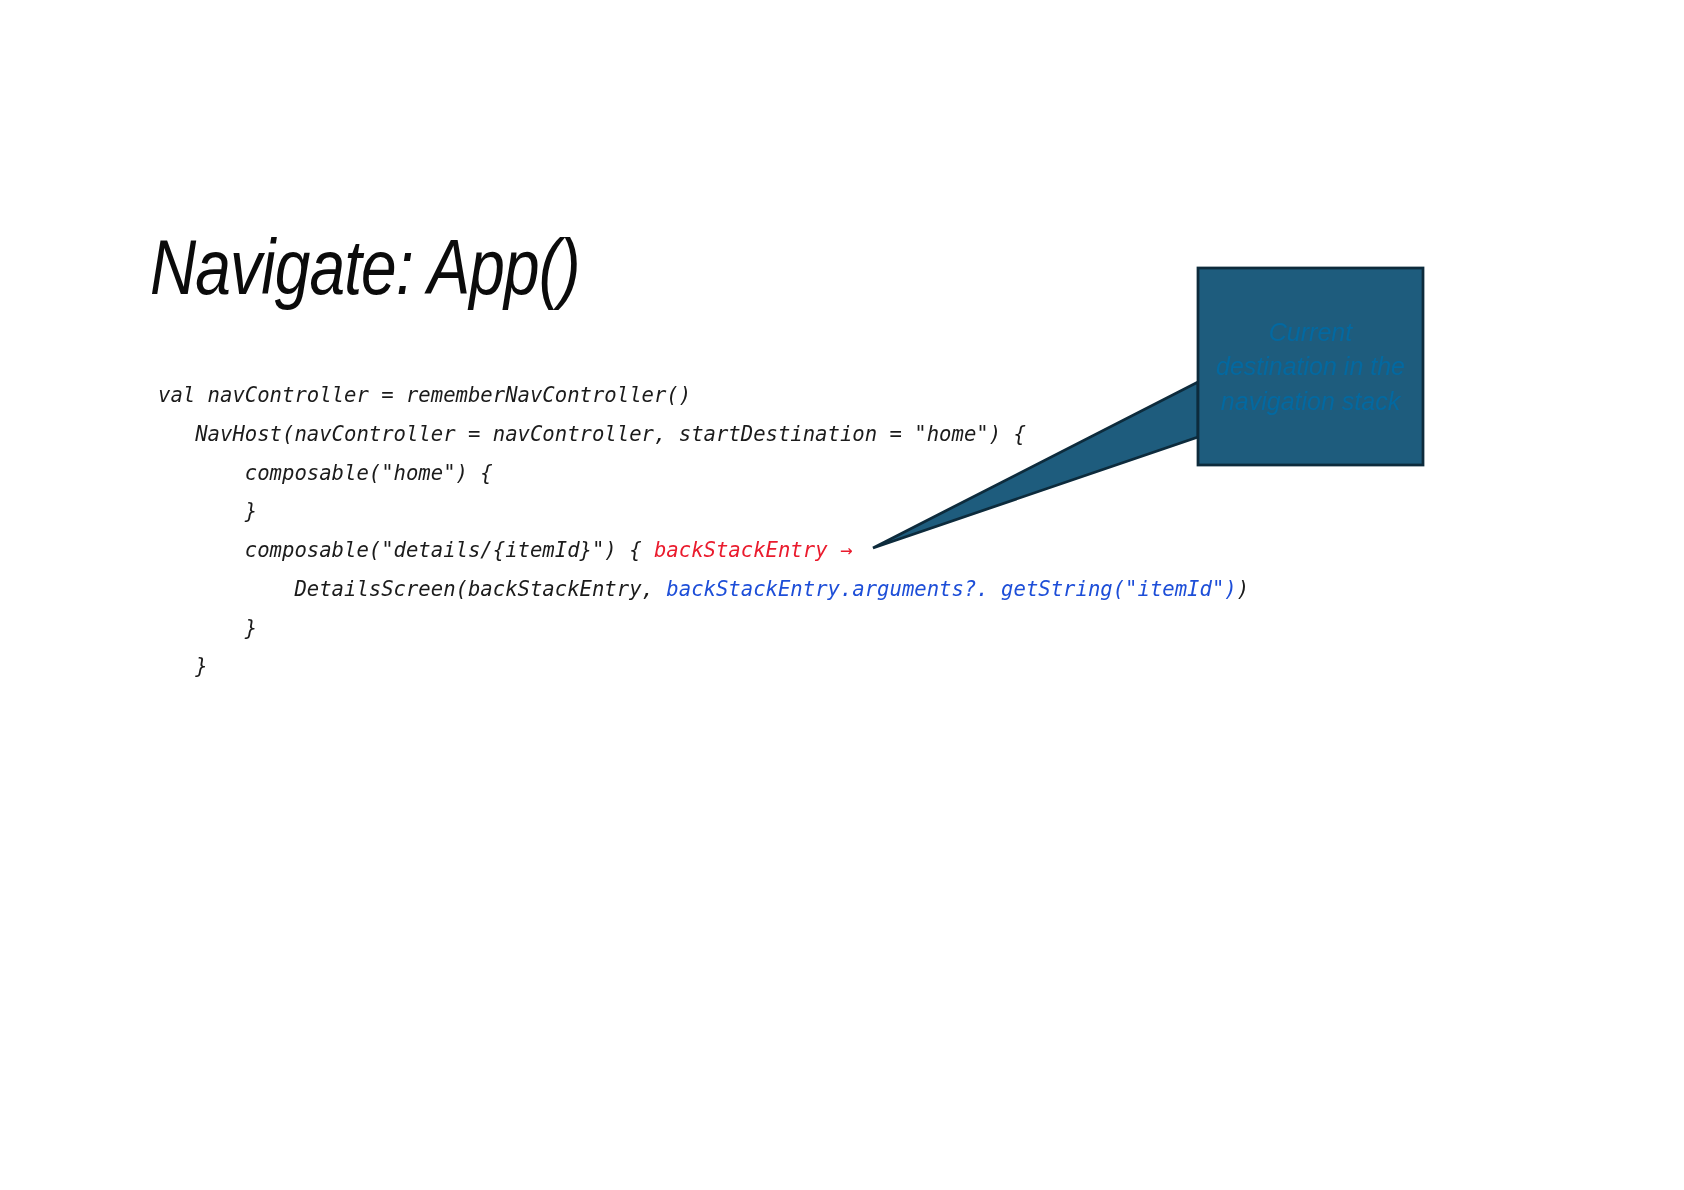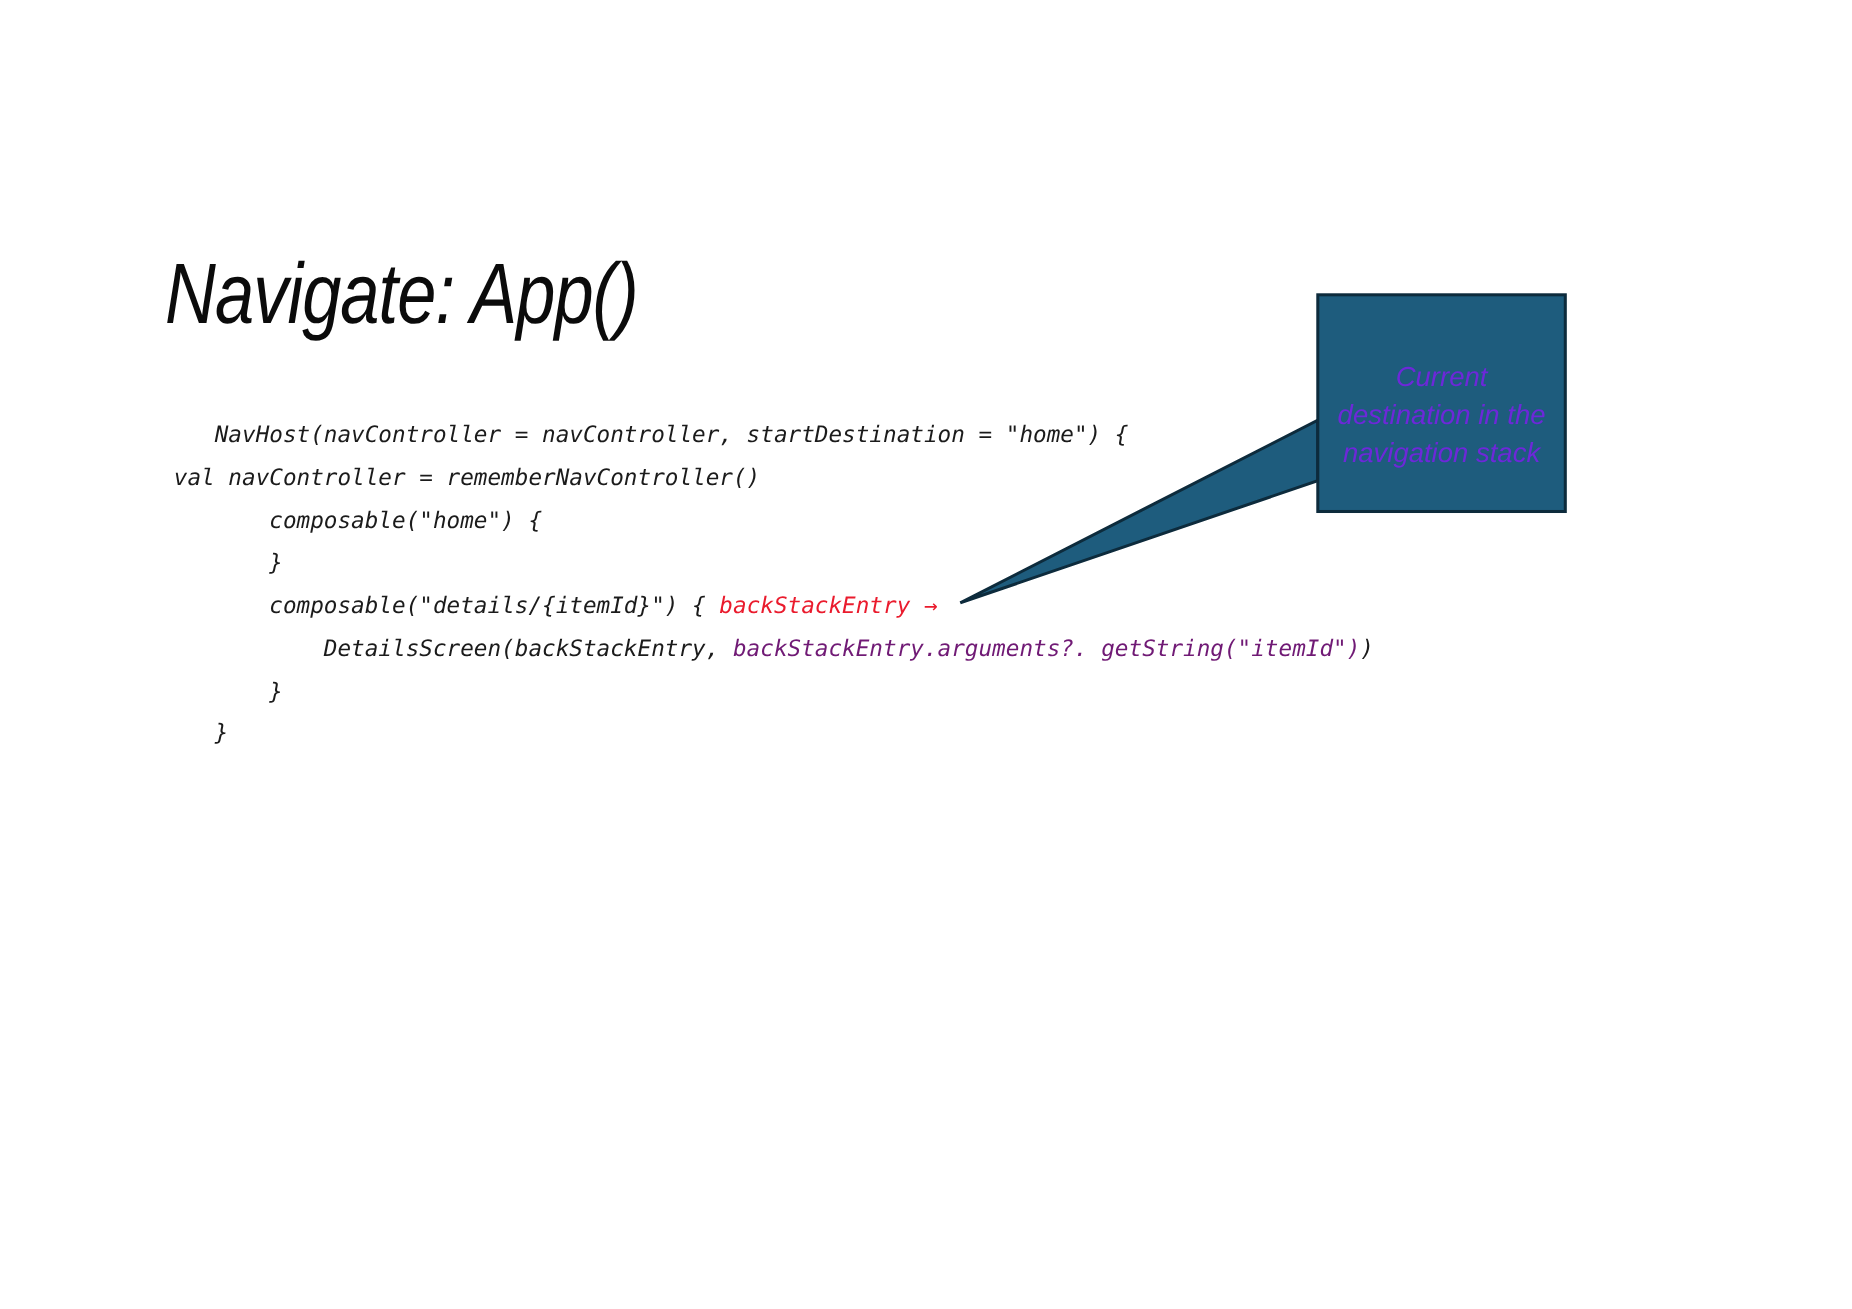--- a/index.html
+++ b/index.html
@@ -66,30 +66,30 @@
   }
 </style>
 </head>
 <body>
 
 <div class="slide" style="background: rgb(255, 255, 255);">
 
   <div class="slide-title" style="color: rgb(11, 11, 11);">Navigate: App()</div>
 
   <div class="code-block">
+      <div class="code-line"><span style="color: rgb(27, 27, 27);">val navController = rememberNavController()</span></div>
       <div class="code-line"><span style="color: rgb(27, 27, 27);">   NavHost(navController = navController, startDestination = "home") {</span></div>
-      <div class="code-line"><span style="color: rgb(27, 27, 27);">val navController = rememberNavController()</span></div>
       <div class="code-line"><span style="color: rgb(27, 27, 27);">       composable("home") {</span></div>
       <div class="code-line"><span style="color: rgb(27, 27, 27);">       }</span></div>
       <div class="code-line"><span style="color: rgb(27, 27, 27);">       composable("details/{itemId}") { </span><span style="color: rgb(234, 27, 45);">backStackEntry →</span></div>
-      <div class="code-line"><span style="color: rgb(27, 27, 27);">           DetailsScreen(backStackEntry, </span><span style="color: #701a75;">backStackEntry.arguments?. getString("itemId")</span><span style="color: rgb(27, 27, 27);">)</span></div>
+      <div class="code-line"><span style="color: rgb(27, 27, 27);">           DetailsScreen(backStackEntry, </span><span style="color: #1d4ed8;">backStackEntry.arguments?. getString("itemId")</span><span style="color: rgb(27, 27, 27);">)</span></div>
       <div class="code-line"><span style="color: rgb(27, 27, 27);">       }</span></div>
       <div class="code-line"><span style="color: rgb(27, 27, 27);">   }</span></div>
     </div>
 
   <svg class="callout-svg" viewBox="860 255 580 310" xmlns="http://www.w3.org/2000/svg">
     <polygon points="873,548 1198,382 1198,437" stroke-width="2.75" fill="#1e5c7d" stroke="#0d2b3c"></polygon>
     <rect x="1198" y="268" width="225" height="197" stroke-width="2.75" fill="#1e5c7d" stroke="#0d2b3c"></rect>
   </svg>
 
-  <div class="callout-text" style="color: #6d28d9; margin-top: 11px;">Current destination in the navigation stack</div>
+  <div class="callout-text" style="color: #0369a1;">Current destination in the navigation stack</div>
 
 </div>
 
 </body></html>

